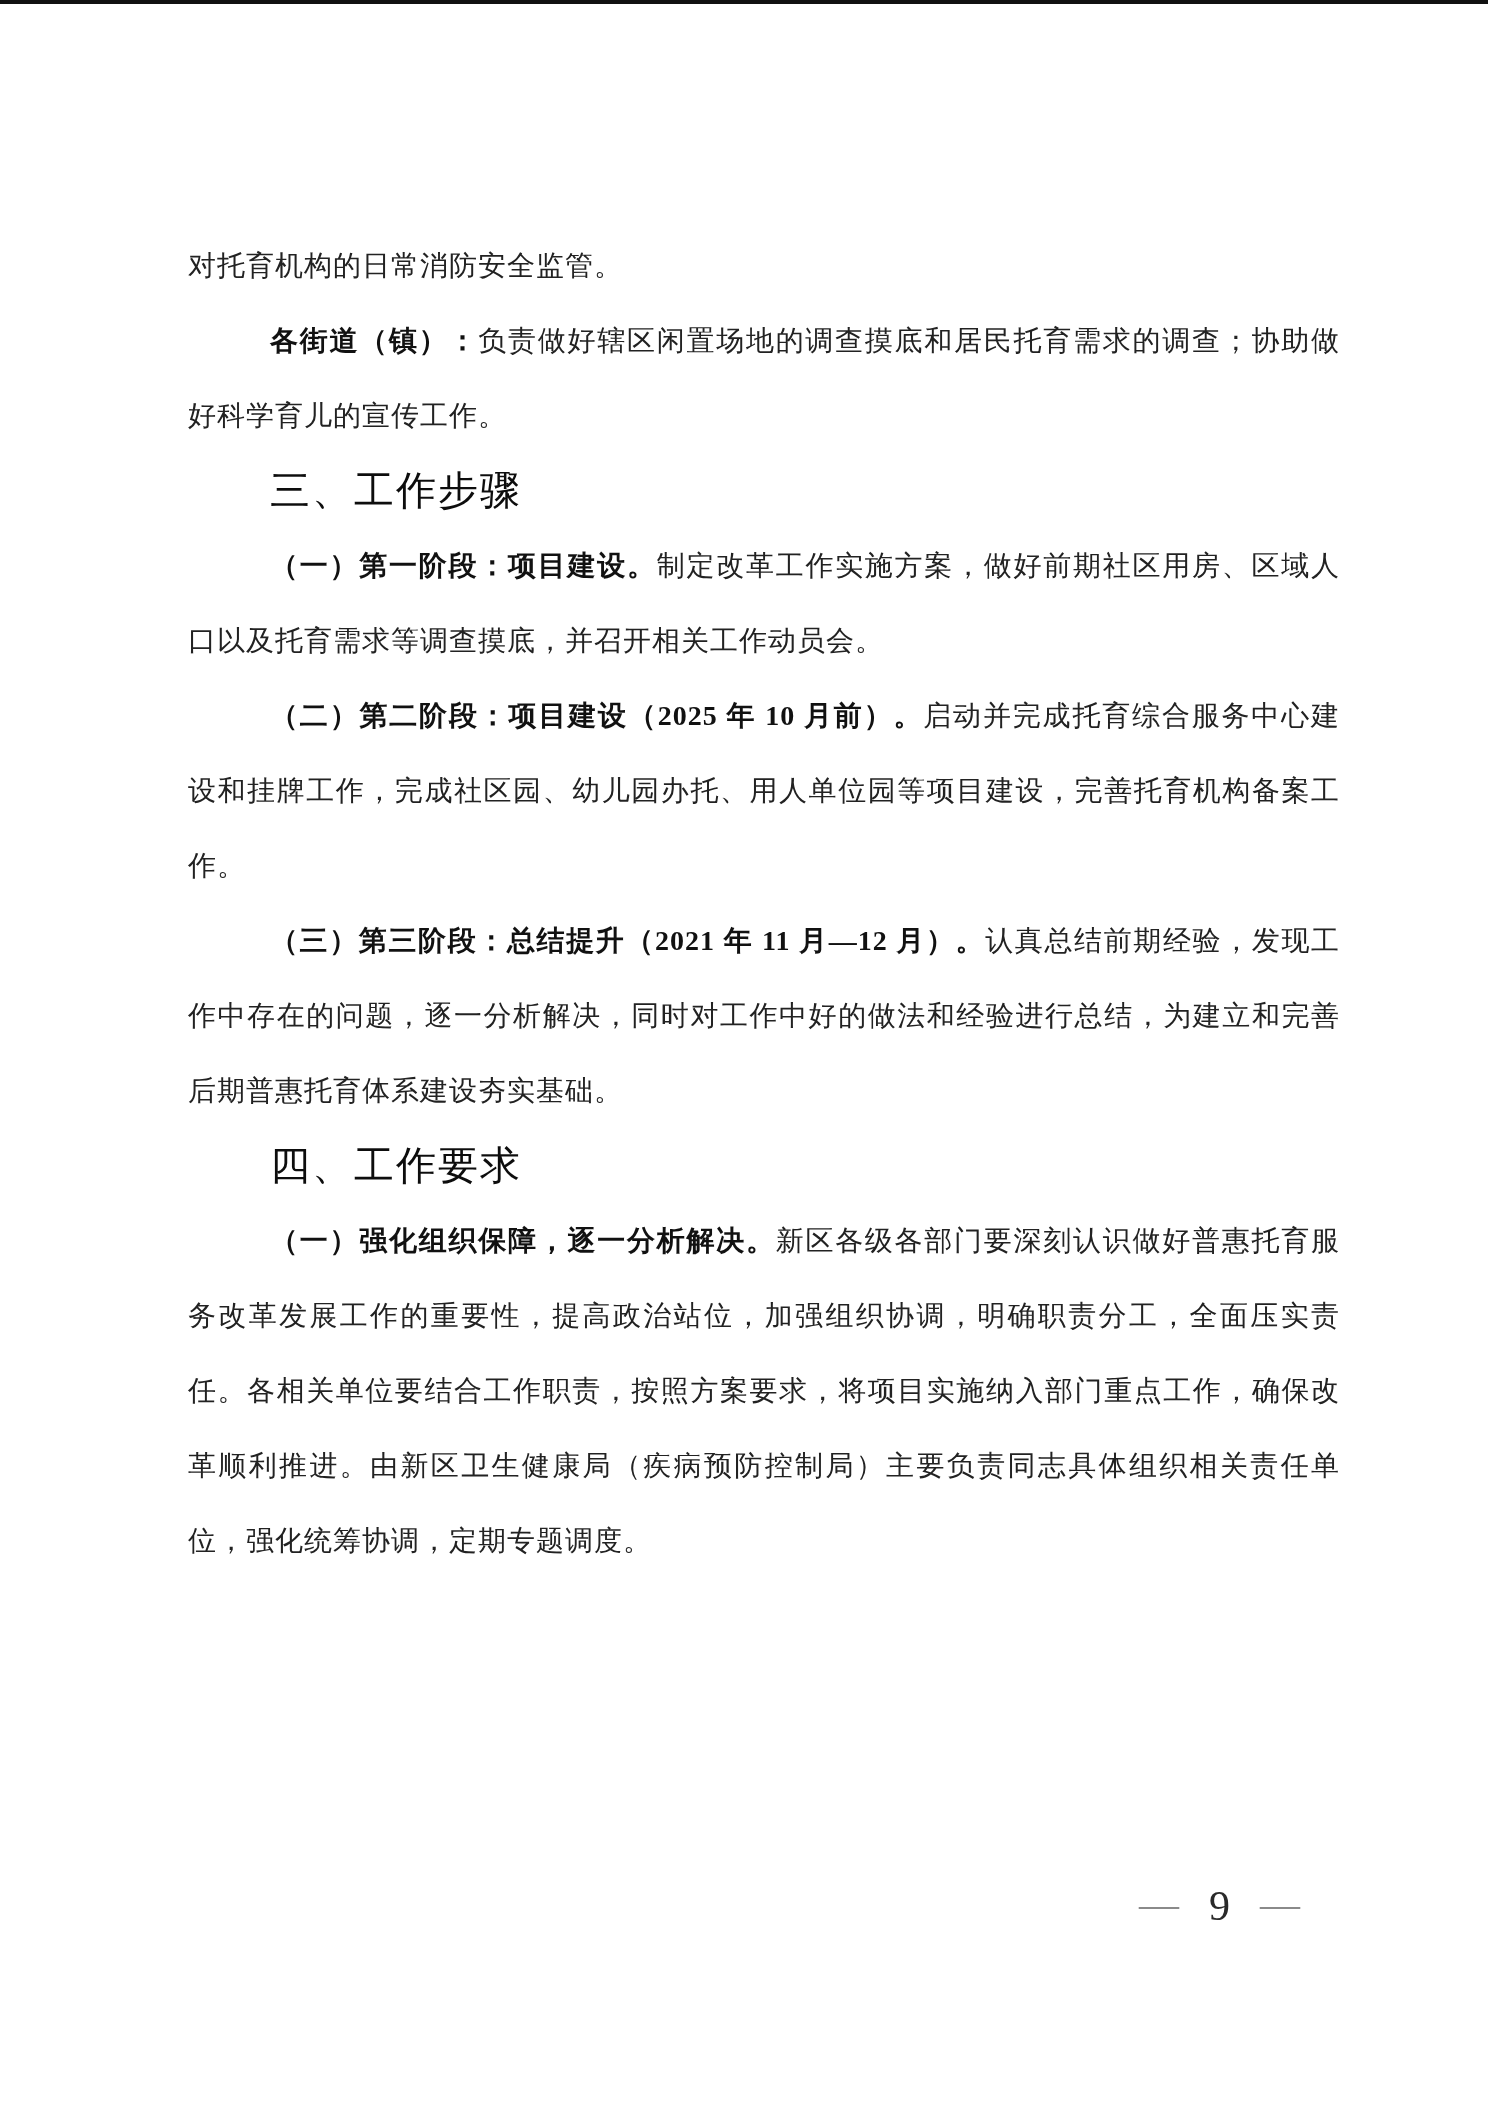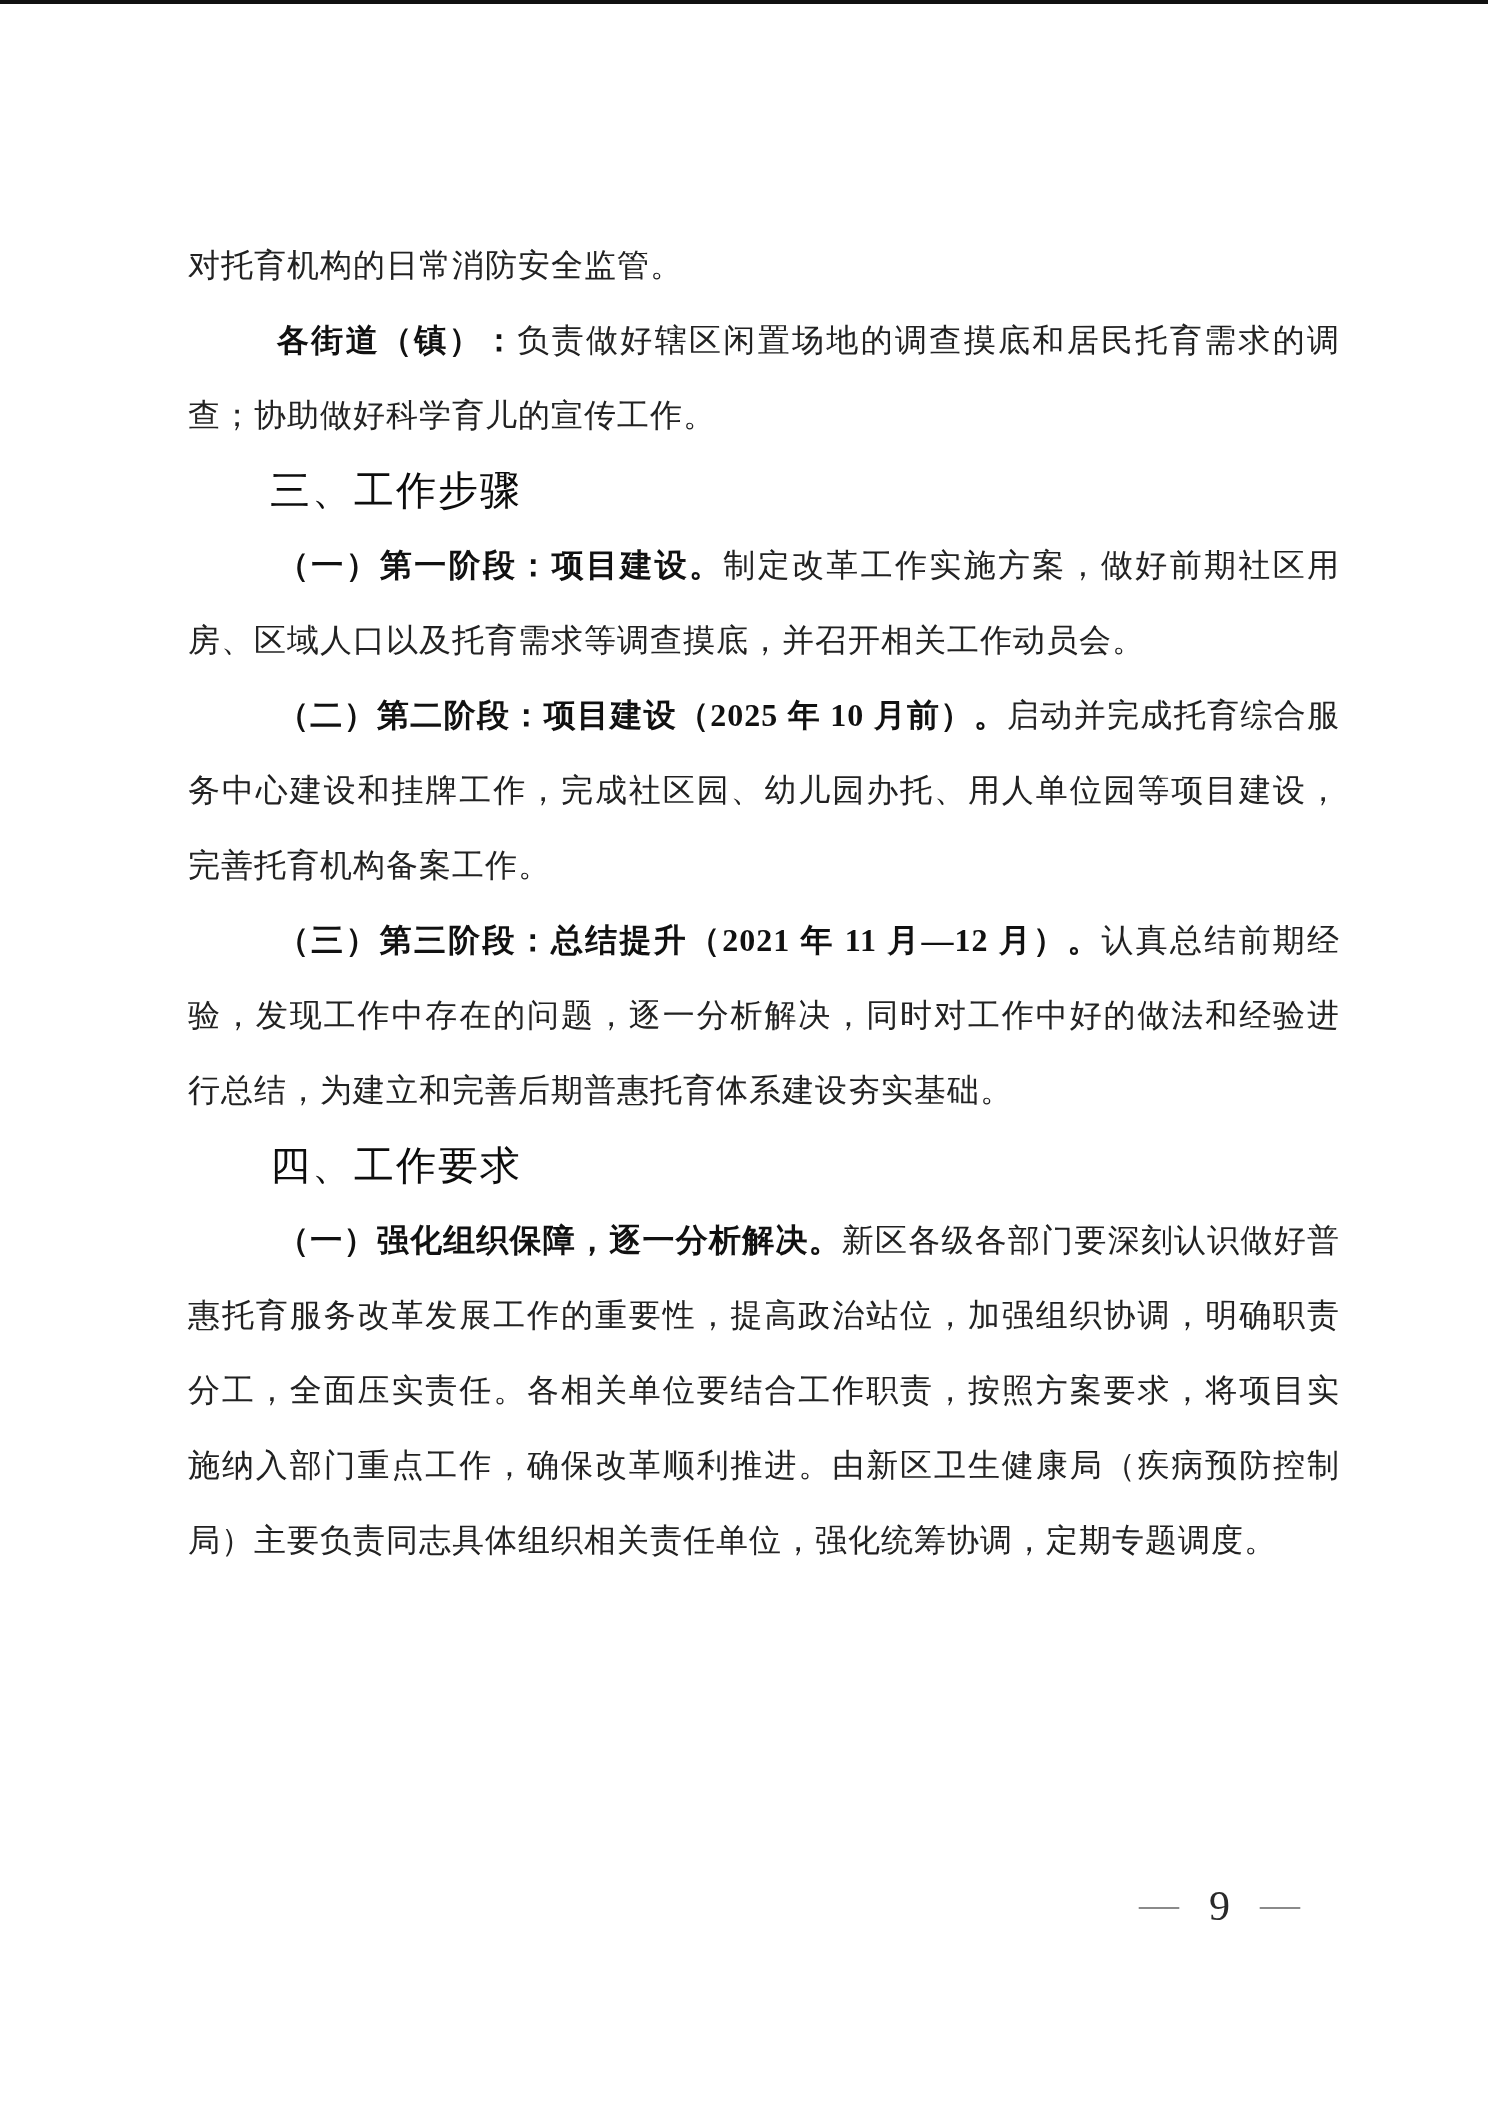--- a/index.html
+++ b/index.html
@@ -24,35 +24,34 @@
     background: #111111;
   }
   .doc-content {
     position: absolute;
     top: 228px;
     left: 188px;
     width: 1152px;
   }
   .para {
     margin: 0;
-    font-size: 32px;
+    font-size: 28px;
     line-height: 75px;
     text-align: justify;
     text-justify: inter-character;
     letter-spacing: 1px;
     color: #222222;
     font-weight: 400;
   }
   .para.indent {
     text-indent: 82px;
   }
   .para .lead {
     font-weight: 700;
     color: #111111;
-    margin-left: 7px;
   }
   .section-heading {
     margin: 0;
     font-size: 40px;
     line-height: 75px;
     text-indent: 82px;
     font-family: "Liberation Sans", sans-serif;
     font-weight: 400;
     color: #0d0d0d;
     letter-spacing: 2px;

